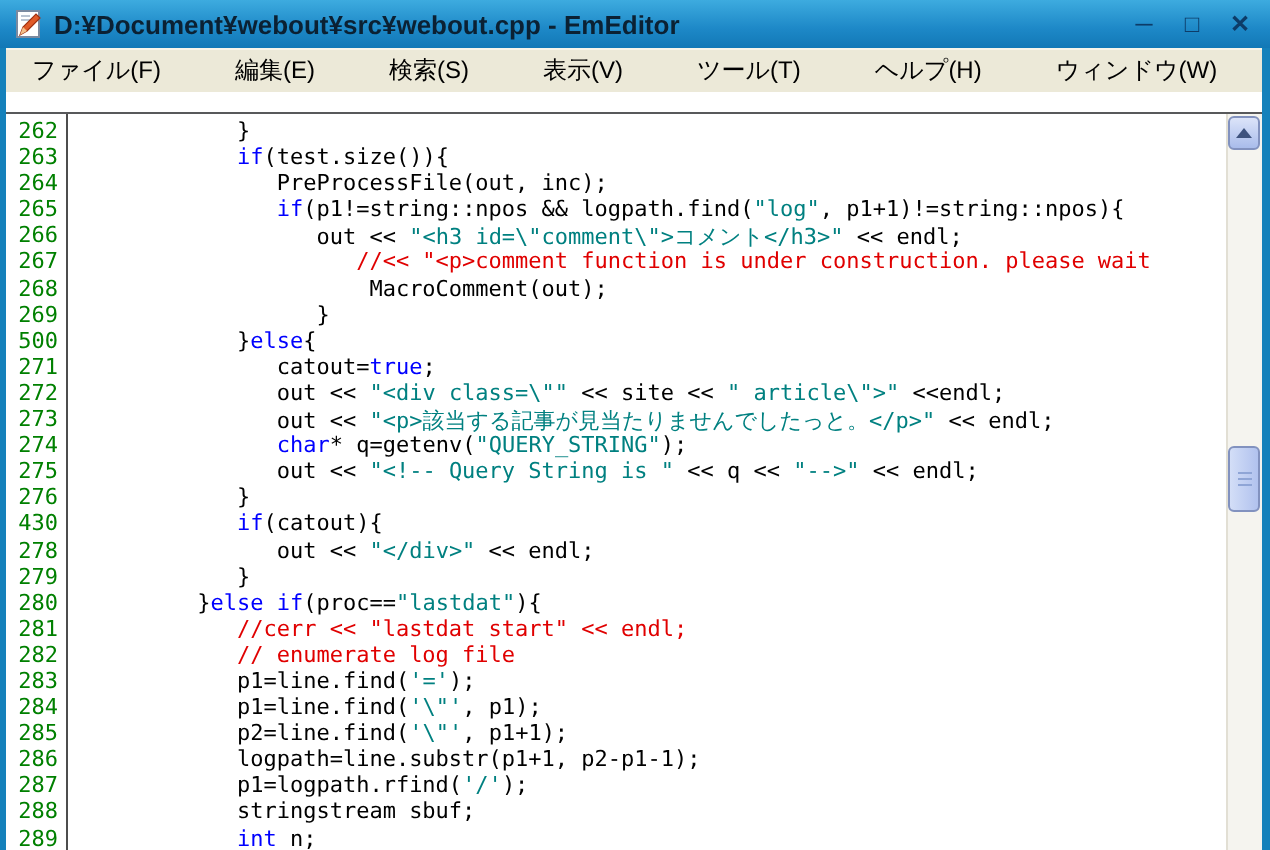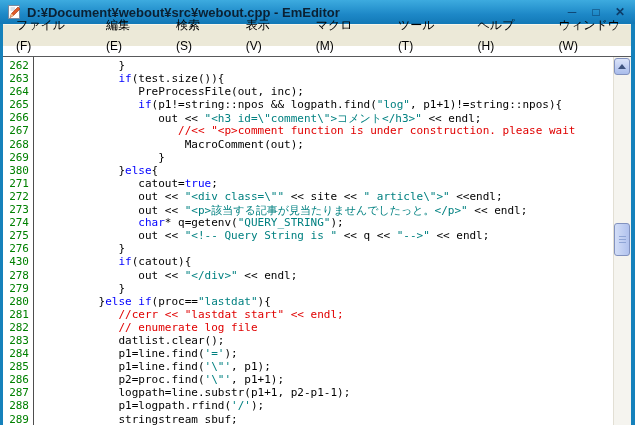--- a/index.html
+++ b/index.html
@@ -68,41 +68,40 @@
       <span class="ctl">□</span>
       <span class="ctl">✕</span>
     </span>
   </div>
 
   <div class="menubar">
       <span class="menu-item">ファイル(F)</span>
       <span class="menu-item">編集(E)</span>
       <span class="menu-item">検索(S)</span>
       <span class="menu-item">表示(V)</span>
-      <span class="menu-item">マクロ(M)</span>
       <span class="menu-item">ツール(T)</span>
       <span class="menu-item">ヘルプ(H)</span>
       <span class="menu-item">ウィンドウ(W)</span>
     </div>
 
   <div class="b-left"></div>
   <div class="b-right"></div>
 
   <div class="content">
     <div class="editor">
       <div class="gutter">
           <div class="ln">262</div>
           <div class="ln">263</div>
           <div class="ln">264</div>
           <div class="ln">265</div>
           <div class="ln">266</div>
           <div class="ln">267</div>
           <div class="ln">268</div>
           <div class="ln">269</div>
-          <div class="ln">380</div>
+          <div class="ln">500</div>
           <div class="ln">271</div>
           <div class="ln">272</div>
           <div class="ln">273</div>
           <div class="ln">274</div>
           <div class="ln">275</div>
           <div class="ln">276</div>
           <div class="ln">430</div>
           <div class="ln">278</div>
           <div class="ln">279</div>
           <div class="ln">280</div>
@@ -132,24 +131,23 @@
           <div class="row"><span class="tok-n">               out &lt;&lt; </span><span class="tok-s">"&lt;p&gt;該当する記事が見当たりませんでしたっと。&lt;/p&gt;"</span><span class="tok-n"> &lt;&lt; endl;</span></div>
           <div class="row"><span class="tok-n">               </span><span class="tok-k">char</span><span class="tok-n">* q=getenv(</span><span class="tok-s">"QUERY_STRING"</span><span class="tok-n">);</span></div>
           <div class="row"><span class="tok-n">               out &lt;&lt; </span><span class="tok-s">"&lt;!-- Query String is "</span><span class="tok-n"> &lt;&lt; q &lt;&lt; </span><span class="tok-s">"--&gt;"</span><span class="tok-n"> &lt;&lt; endl;</span></div>
           <div class="row"><span class="tok-n">            }</span></div>
           <div class="row"><span class="tok-n">            </span><span class="tok-k">if</span><span class="tok-n">(catout){</span></div>
           <div class="row"><span class="tok-n">               out &lt;&lt; </span><span class="tok-s">"&lt;/div&gt;"</span><span class="tok-n"> &lt;&lt; endl;</span></div>
           <div class="row"><span class="tok-n">            }</span></div>
           <div class="row"><span class="tok-n">         }</span><span class="tok-k">else</span><span class="tok-n"> </span><span class="tok-k">if</span><span class="tok-n">(proc==</span><span class="tok-s">"lastdat"</span><span class="tok-n">){</span></div>
           <div class="row"><span class="tok-c">            //cerr &lt;&lt; "lastdat start" &lt;&lt; endl;</span></div>
           <div class="row"><span class="tok-c">            // enumerate log file</span></div>
-          <div class="row"><span class="tok-n">            datlist.clear();</span></div>
           <div class="row"><span class="tok-n">            p1=line.find(</span><span class="tok-s">'='</span><span class="tok-n">);</span></div>
           <div class="row"><span class="tok-n">            p1=line.find(</span><span class="tok-s">'\"'</span><span class="tok-n">, p1);</span></div>
-          <div class="row"><span class="tok-n">            p2=proc.find(</span><span class="tok-s">'\"'</span><span class="tok-n">, p1+1);</span></div>
+          <div class="row"><span class="tok-n">            p2=line.find(</span><span class="tok-s">'\"'</span><span class="tok-n">, p1+1);</span></div>
           <div class="row"><span class="tok-n">            logpath=line.substr(p1+1, p2-p1-1);</span></div>
           <div class="row"><span class="tok-n">            p1=logpath.rfind(</span><span class="tok-s">'/'</span><span class="tok-n">);</span></div>
           <div class="row"><span class="tok-n">            stringstream sbuf;</span></div>
           <div class="row"><span class="tok-n">            </span><span class="tok-k">int</span><span class="tok-n"> n;</span></div>
         </div>
     </div>
     <div class="scrollbar">
       <div class="sb-btn">
         <div class="sb-arrow"></div>
       </div>

